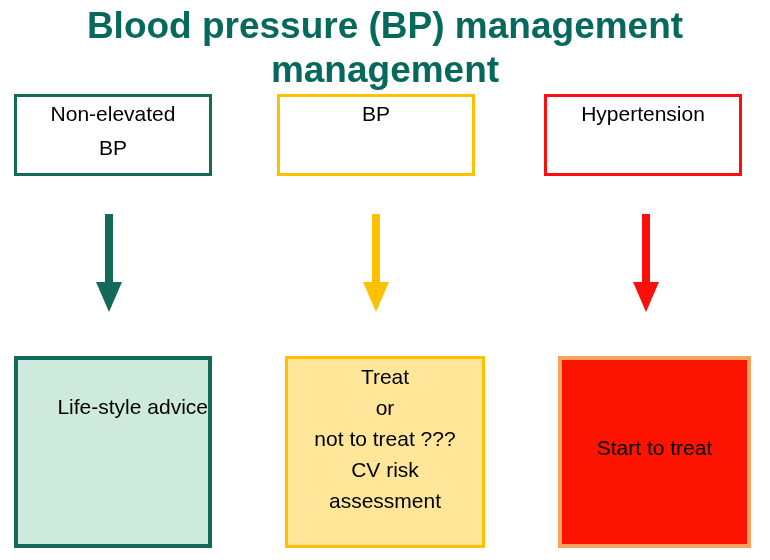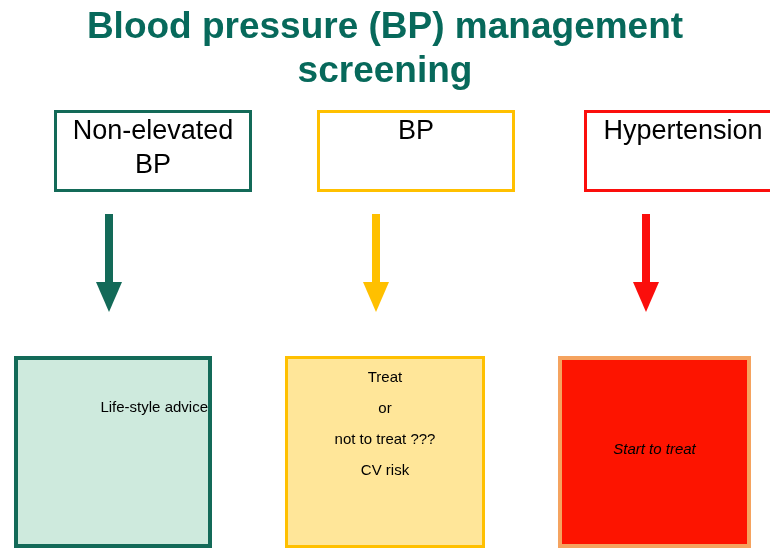--- a/index.html
+++ b/index.html
@@ -19,29 +19,28 @@
     width: 100%;
     padding-top: 4px;
     text-align: center;
     font-size: 37px;
     font-weight: bold;
     line-height: 44px;
   }
   
   .hbox {
     position: absolute;
-    top: 110px;
+    top: 94px;
     height: 82px;
     box-sizing: border-box;
     background: #ffffff;
     border: 3px solid #000;
     text-align: center;
-    font-size: 27px;
+    font-size: 21px;
     line-height: 34px;
-    margin-left: 40px;
   }
   .hbox .line:first-child { margin-top: -5px; padding-top: 5px; }
   .hbox.c0 { left: 14px;  width: 198px; }
   .hbox.c1 { left: 277px; width: 198px; }
   .hbox.c2 { left: 544px; width: 198px; }
   
   .arrow { position: absolute; top: 214px; width: 26px; height: 98px; }
   .arrow.c0 { left: 96px; }
   .arrow.c1 { left: 363px; }
   .arrow.c2 { left: 633px; }
@@ -56,21 +55,21 @@
     border-right: 13px solid transparent;
     border-top: 30px solid #000;
   }
   
   .obox {
     position: absolute;
     top: 356px;
     height: 192px;
     box-sizing: border-box;
     text-align: center;
-    font-size: 15px;
+    font-size: 21px;
   }
   .obox.c0 {
     left: 14px; width: 198px;
     border: 4px solid #000;
     padding-top: 30px;
     line-height: 33px;
     text-align: right;
   }
   .obox.c1 {
     left: 285px; width: 200px;
@@ -87,21 +86,21 @@
     padding-bottom: 8px;
   }
 </style>
 </head>
 <body>
 
 <div class="slide">
 
   <div class="title" style="color: rgb(7, 105, 91);">
     <div>Blood pressure (BP) management</div>
-    <div>screening</div>
+    <div>management</div>
   </div>
 
   <div class="hbox c0" style="border-color: rgb(19, 106, 88);">
     <div class="line">Non-elevated</div>
     <div class="line">BP</div>
   </div>
   <div class="arrow c0">
     <div class="shaft" style="background-color: rgb(19, 106, 88);"></div>
     <div class="head" style="border-top-color: rgb(19, 106, 88);"></div>
   </div>
@@ -114,26 +113,27 @@
   </div>
   <div class="arrow c1">
     <div class="shaft" style="background-color: rgb(255, 192, 0);"></div>
     <div class="head" style="border-top-color: rgb(255, 192, 0);"></div>
   </div>
   <div class="obox c1" style="border-color: rgb(255, 192, 0); background-color: rgb(255, 230, 153);">
     <div class="line">Treat</div>
     <div class="line">or</div>
     <div class="line">not to treat ???</div>
     <div class="line">CV risk</div>
+    <div class="line">assessment</div>
   </div>
 
   <div class="hbox c2" style="border-color: rgb(251, 14, 12);">
     <div class="line">Hypertension</div>
   </div>
   <div class="arrow c2">
     <div class="shaft" style="background-color: rgb(251, 14, 12);"></div>
     <div class="head" style="border-top-color: rgb(251, 14, 12);"></div>
   </div>
-  <div class="obox c2" style="border-color: rgb(245, 163, 95); background-color: rgb(253, 20, 0); font-style: italic;">
+  <div class="obox c2" style="border-color: rgb(245, 163, 95); background-color: rgb(253, 20, 0);">
     <div class="line">Start to treat</div>
   </div>
 
 </div>
 
 </body></html>

